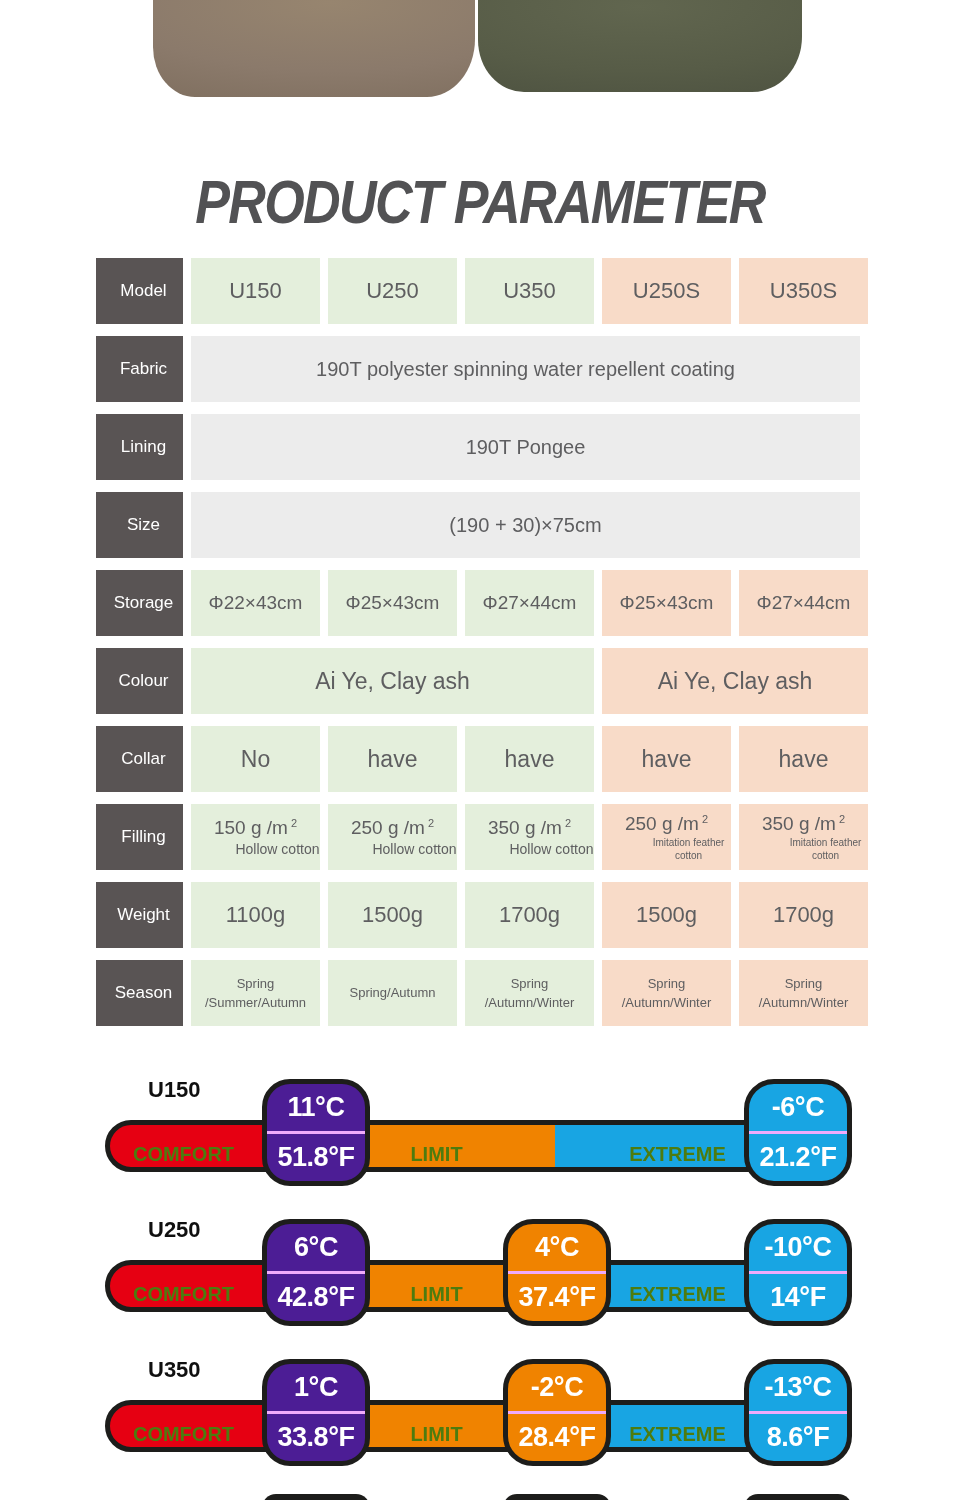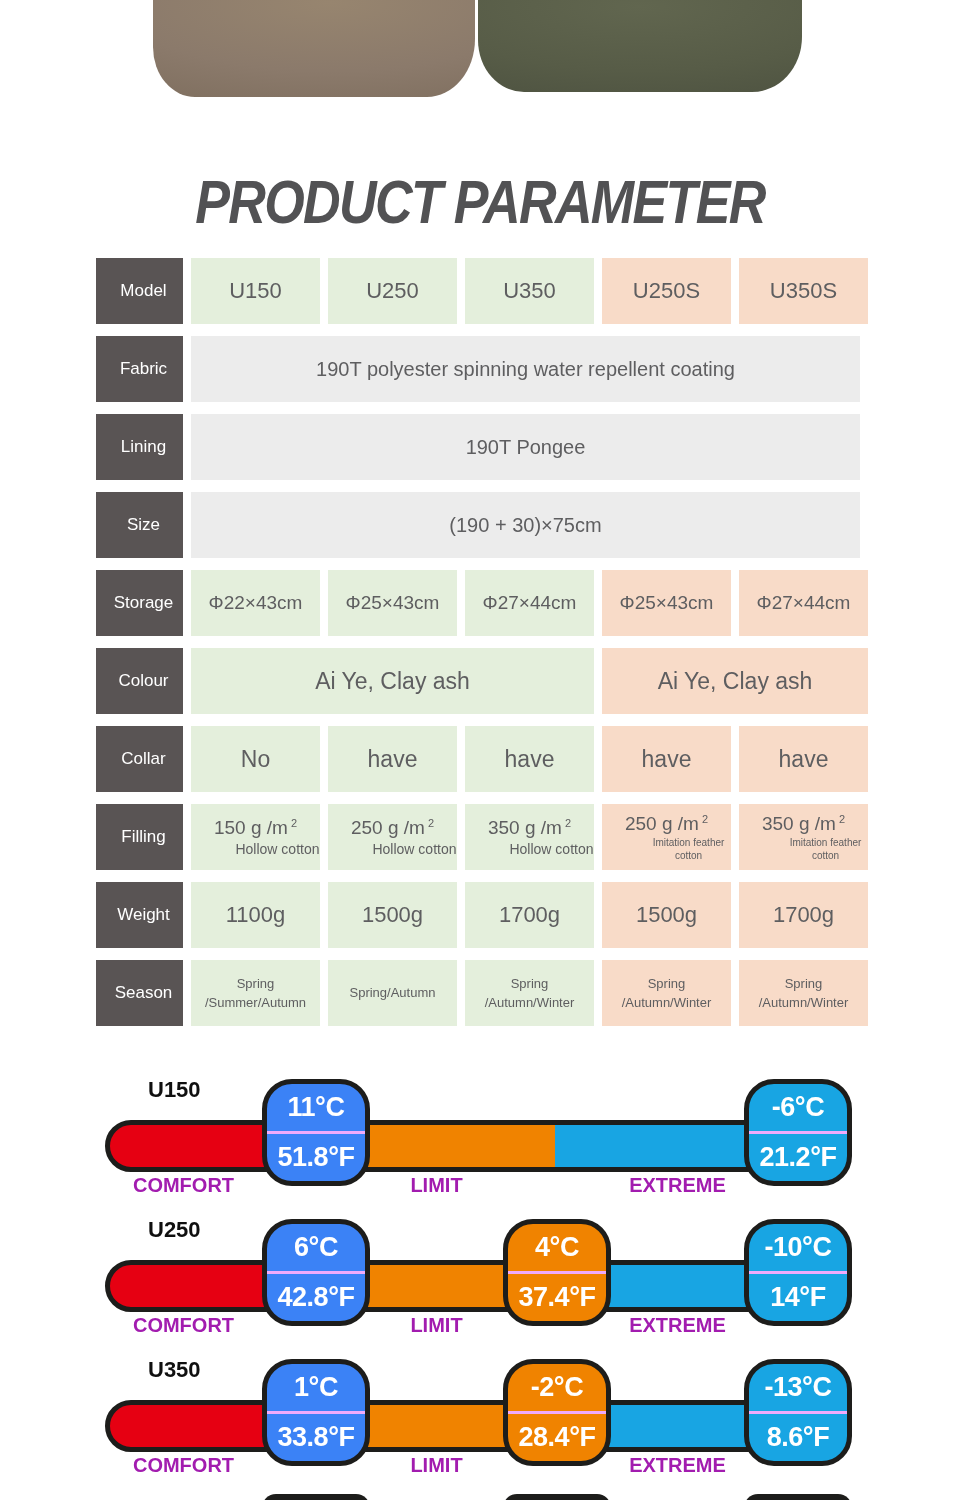--- a/index.html
+++ b/index.html
@@ -46,27 +46,27 @@
   .cell-season{font-size:13px;line-height:1.5;white-space:pre-line;}
 
   
   .temp-row{position:absolute;left:0;width:960px;height:115px;}
   .tr0{top:1076px;} .tr1{top:1216px;} .tr2{top:1356px;}
   .t-model{position:absolute;left:148px;top:1px;font-size:22px;font-weight:bold;color:#101010;}
   .t-bar{position:absolute;left:105px;top:44px;width:695px;height:52px;box-sizing:border-box;
     border:5px solid #1d1d1b;border-radius:26px 0 0 26px;
     background:linear-gradient(90deg,#e60012 0,#e60012 30%,#f08300 30%,#f08300 65%,#18a5e3 65%,#18a5e3 100%);}
   .t-zone{position:absolute;top:44px;height:68px;display:flex;align-items:center;
-    justify-content:center;color:#a21caf;font-weight:bold;font-size:20px;margin-top:31px;}
+    justify-content:center;color:#4d7c0f;font-weight:bold;font-size:20px;}
   .z-comfort{left:105px;width:157px;}
   .z-limit{left:370px;width:133px;}
   .z-extreme{left:611px;width:133px;}
   .t-cap{position:absolute;top:3px;width:108px;height:107px;box-sizing:border-box;
     border:5px solid #1d1d1b;border-radius:30px;display:flex;flex-direction:column;overflow:hidden;}
-  .cap-comfort{left:262px;background:#3b82f6;}
+  .cap-comfort{left:262px;background:#4c1d95;border-radius:28px;}
   .cap-limit{left:503px;background:#f08300;}
   .cap-extreme{left:744px;background:#18a5e3;}
   .t-half{flex:1;display:flex;align-items:center;justify-content:center;color:#fff;
     font-weight:bold;font-size:27px;letter-spacing:-.5px;}
   .t-half.bottom{border-top:3px solid #f0abfc;}
   .t-stub{position:absolute;top:1494px;width:108px;height:14px;background:#1d1d1b;
     border-radius:30px 30px 0 0;}
   .st0{left:262px;} .st1{left:503px;} .st2{left:744px;}
 </style>
 </head>

